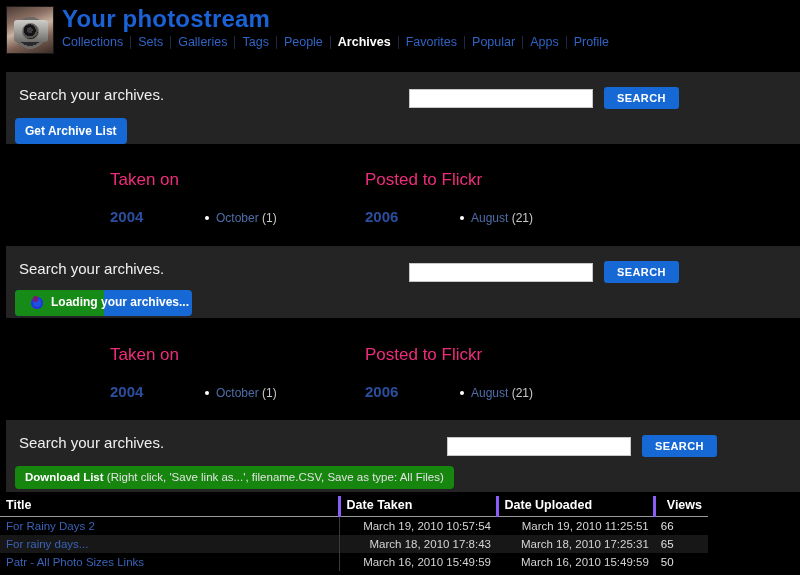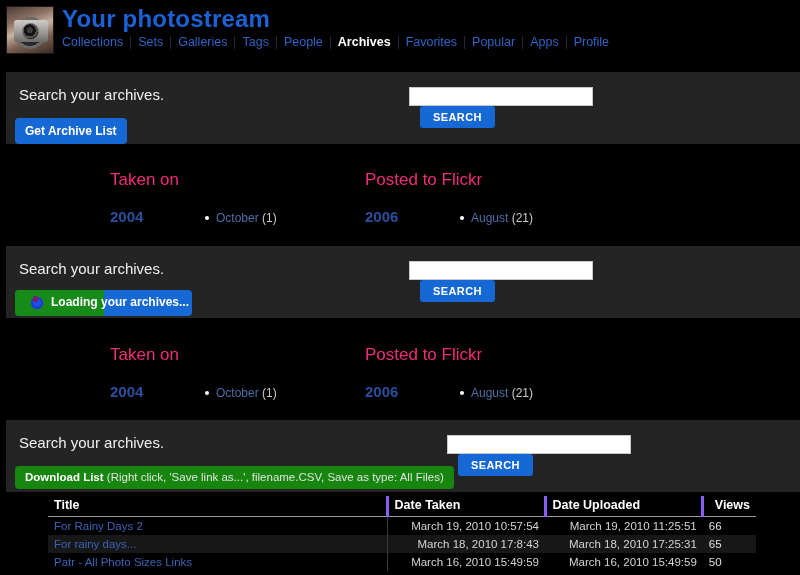--- a/index.html
+++ b/index.html
@@ -106,22 +106,21 @@
   .panel .search-label {
     position: absolute;
     left: 13px;
     top: 14px;
     font-size: 15px;
     color: #f0f0f0;
   }
   .search-group {
     position: absolute;
     display: flex;
-    align-items: flex-start;
-    flex-direction: column;
+    align-items: center;
   }
   .search-input {
     background: #ffffff;
     border: 1px solid #c8c8c8;
     height: 19px;
     width: 184px;
     box-sizing: border-box;
     font-family: "Liberation Sans", sans-serif;
     font-size: 12px;
     color: #000;
@@ -296,21 +295,20 @@
   .mask-2 { top: 406px; }
 
   
   .results {
     position: absolute;
     left: 0;
     top: 496px;
     width: 708px;
     border-collapse: collapse;
     font-size: 11.5px;
-    margin-left: 48px;
   }
   .results th {
     text-align: left;
     font-size: 12.5px;
     font-weight: bold;
     color: #ffffff;
     padding: 2px 6px 4px 6px;
     border-bottom: 1px solid #9a9a9a;
     border-left: 3px solid #8b5cf6;
     white-space: nowrap;

